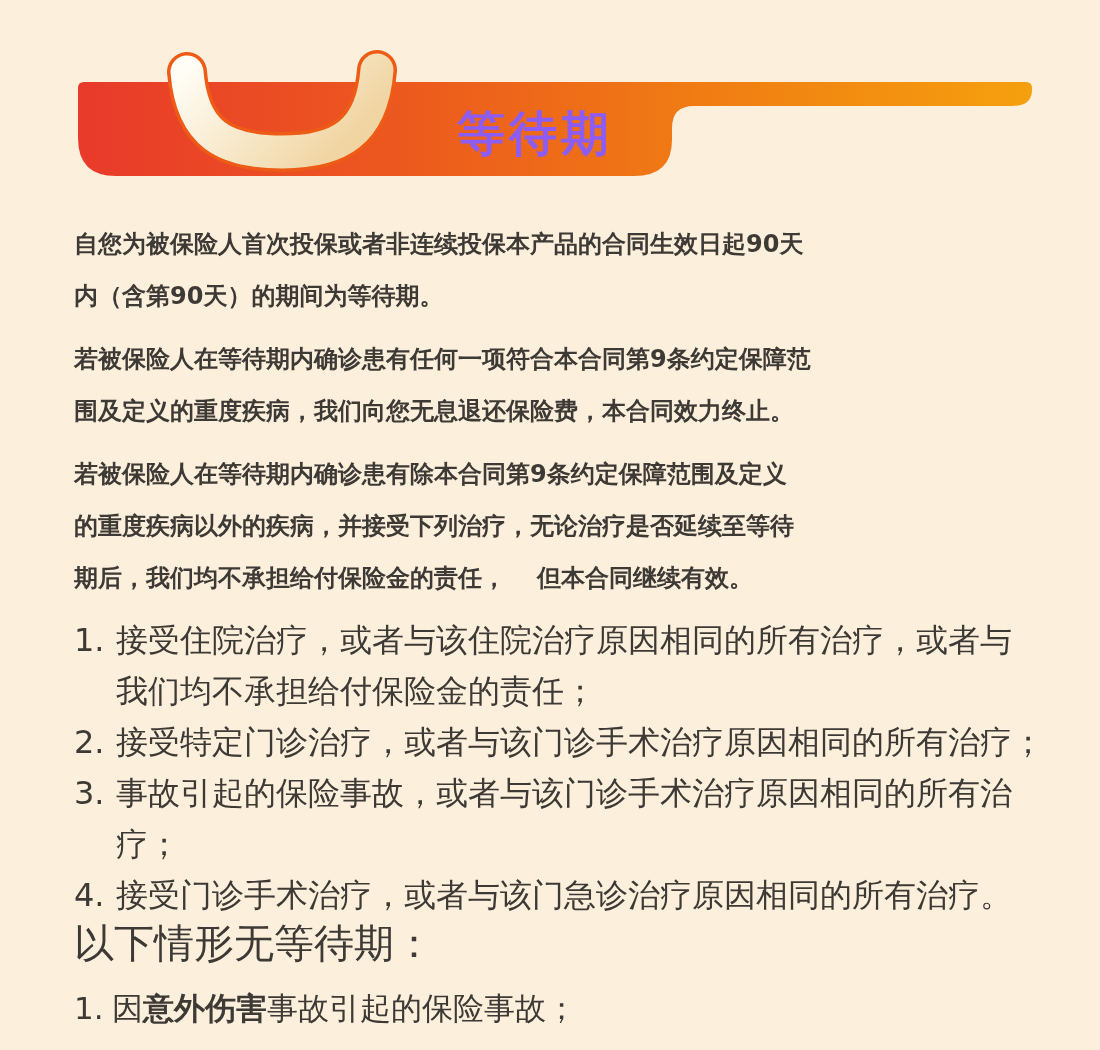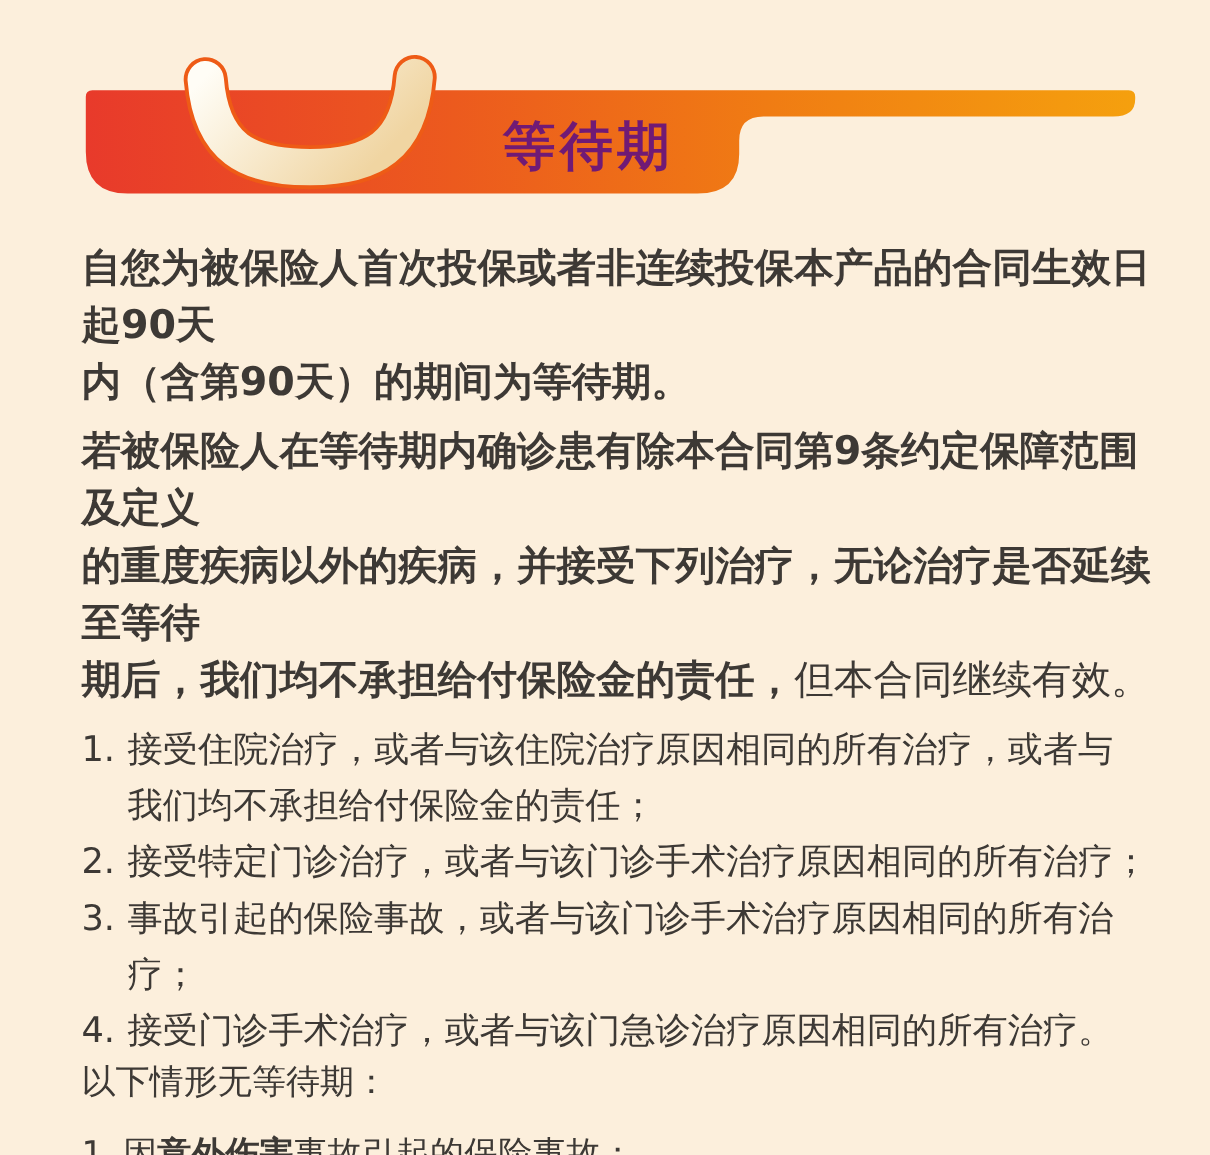--- a/index.html
+++ b/index.html
@@ -23,50 +23,50 @@
   .banner-title {
     position: absolute;
     left: 415px;
     top: 104px;
     width: 240px;
     line-height: 58px;
     text-align: center;
     font-size: 48px;
     font-weight: 700;
     letter-spacing: 4px;
-    color: #701a75;
+    color: #8b5cf6;
   }
   .content {
     padding: 18px 54px 0 74px;
   }
   .para {
-    font-size: 36px;
+    font-size: 24px;
     line-height: 52px;
     font-weight: 700;
     margin: 0 0 11px 0;
     white-space: pre-line;
   }
-  .para .regular { font-weight: 400; }
+  .para .regular { font-weight: 700; margin-left: 31px; }
   .treatment-list { margin-top: 10px; }
   .li {
     display: flex;
     font-size: 32px;
     line-height: 51px;
     font-weight: 400;
   }
   .li .num {
     width: 42px;
     flex: 0 0 42px;
   }
   .li .txt {
     flex: 1;
     white-space: pre-line;
   }
   .nw-heading {
-    font-size: 31px;
+    font-size: 40px;
     line-height: 45px;
     font-weight: 400;
     margin: 0;
   }
   .nw-list { margin-top: 20px; }
   .nw-list .li {
     font-size: 31px;
     line-height: 45px;
   }
   .nw-list .li .num {
@@ -111,20 +111,22 @@
     </g>
   </svg>
   <div class="banner-title">等待期</div>
 </div>
 
 <div class="content">
 
   <p class="para">自您为被保险人首次投保或者非连续投保本产品的合同生效日起90天
 内（含第90天）的期间为等待期。</p>
 
+  <p class="para">若被保险人在等待期内确诊患有任何一项符合本合同第9条约定保障范
+围及定义的重度疾病，我们向您无息退还保险费，本合同效力终止。</p>
 
   <p class="para"><span>若被保险人在等待期内确诊患有除本合同第9条约定保障范围及定义
 的重度疾病以外的疾病，并接受下列治疗，无论治疗是否延续至等待
 期后，我们均不承担给付保险金的责任，</span><span class="regular">但本合同继续有效。</span></p>
 
   <div class="treatment-list">
     <div class="li">
       <span class="num">1.</span>
       <span class="txt">接受住院治疗，或者与该住院治疗原因相同的所有治疗，或者与
 我们均不承担给付保险金的责任；</span>

